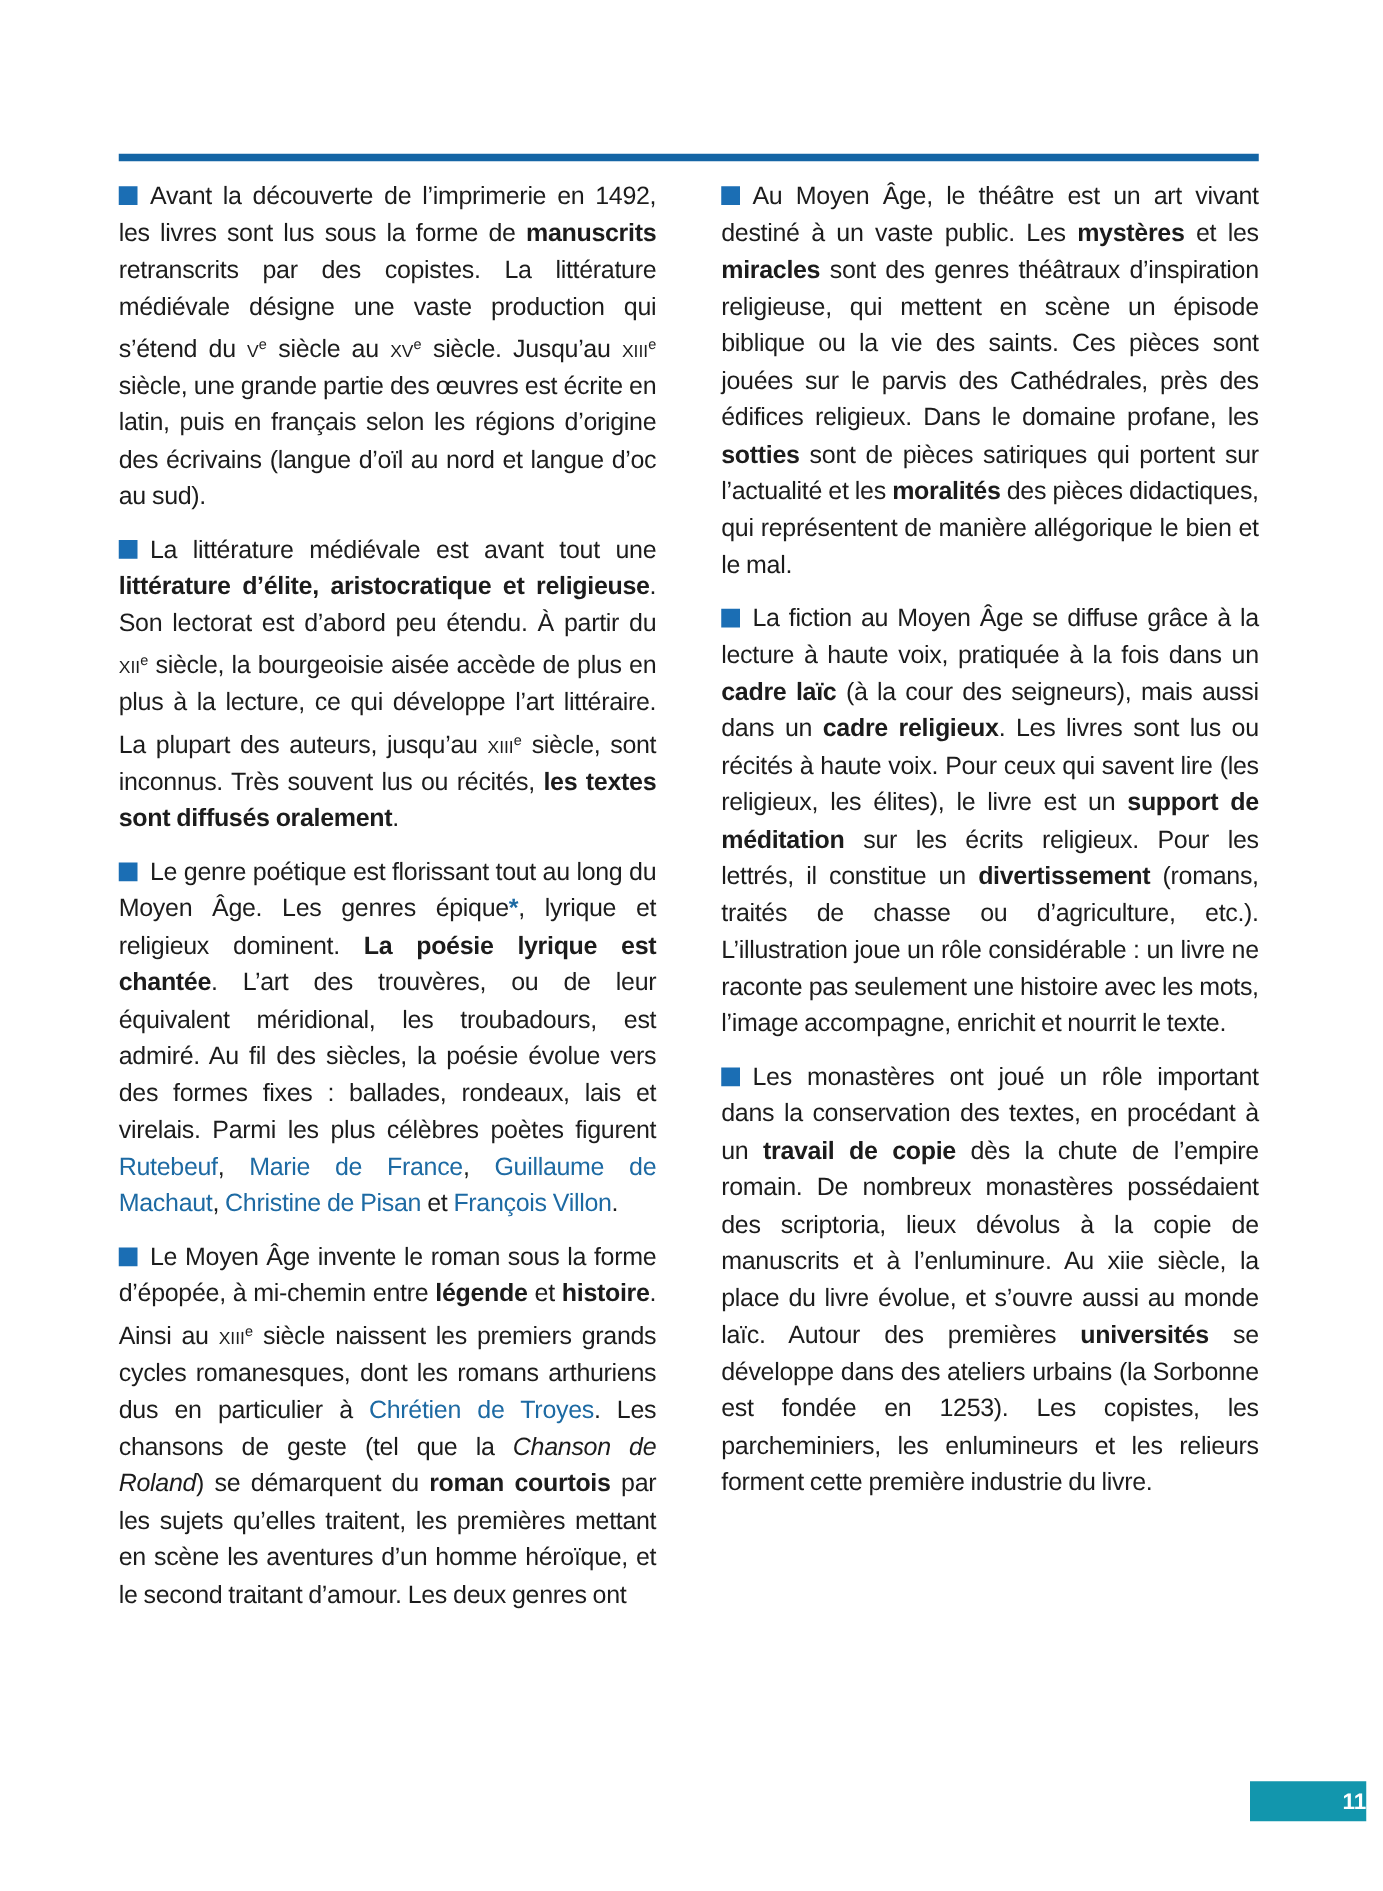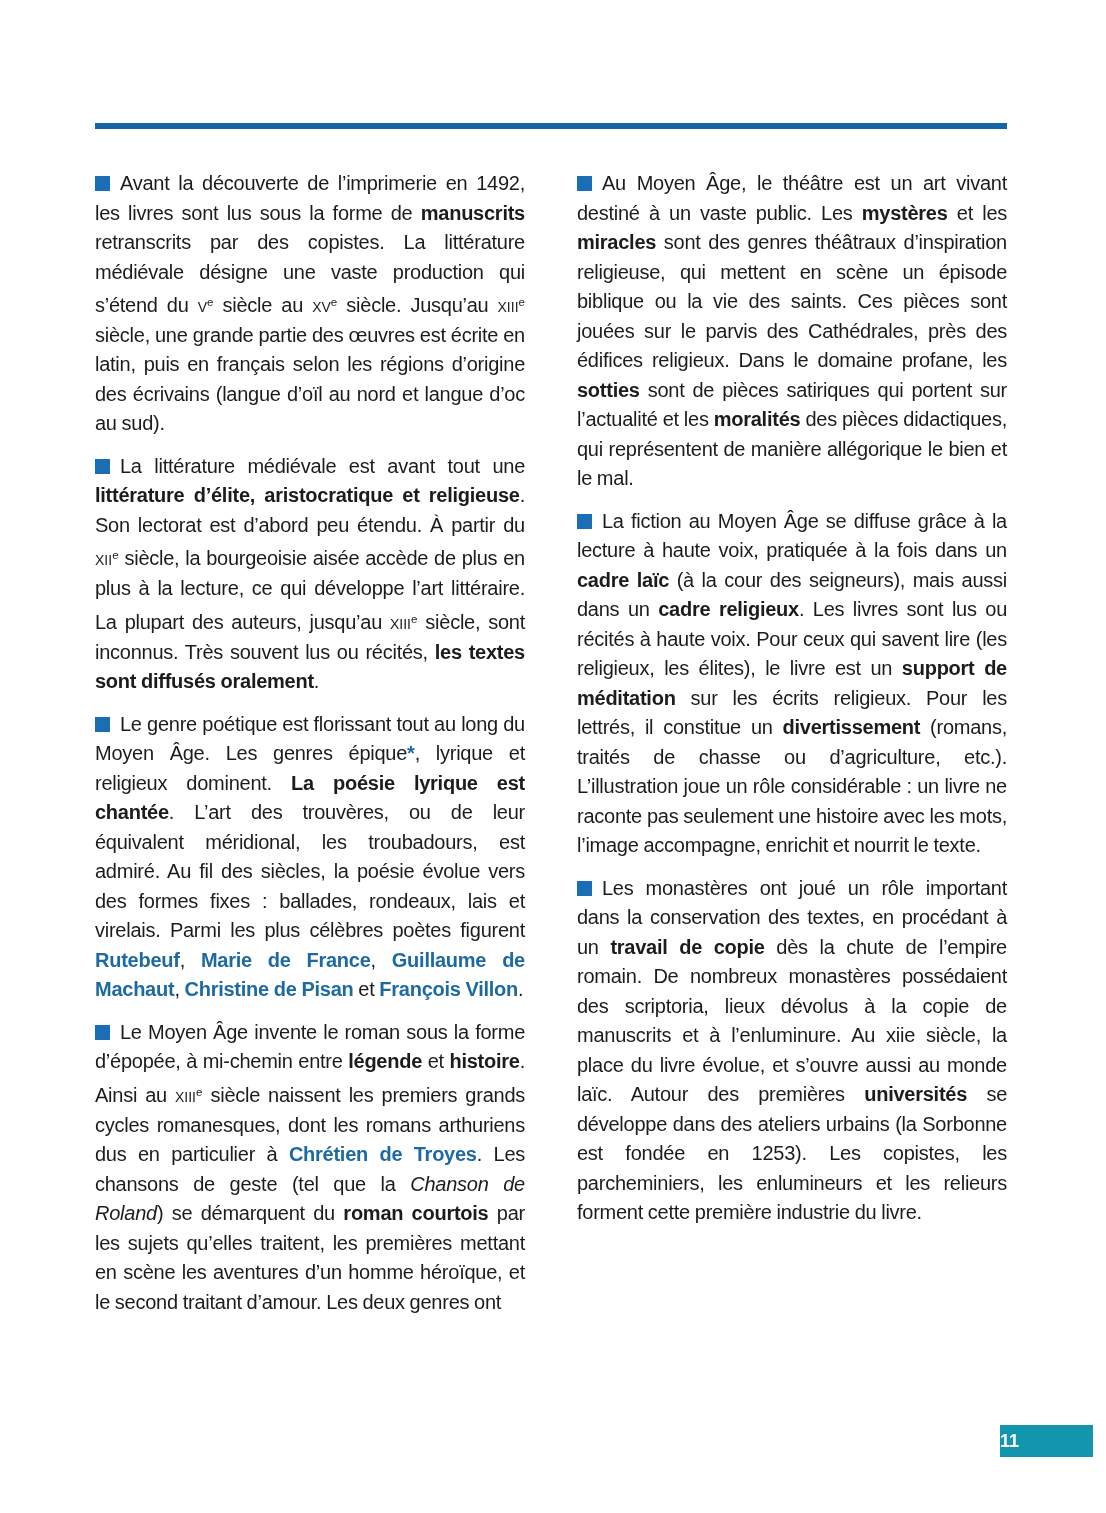--- a/index.html
+++ b/index.html
@@ -23,21 +23,20 @@
     height: 6px;
     background: var(--rule-blue, #1465a5);
   }
   .content {
     position: absolute;
     left: 95px;
     top: 143px;
     width: 912px;
     display: flex;
     gap: 52px;
-    margin-top: 26px;
   }
   .column {
     width: 430px;
   }
   .para {
     margin: 0 0 13px 0;
     font-size: 20px;
     line-height: 29.5px;
     text-align: justify;
     letter-spacing: -0.25px;
@@ -46,38 +45,38 @@
   .bullet {
     display: inline-block;
     width: 15px;
     height: 15px;
     background: var(--accent-blue, #1b6eb4);
     margin-right: 10px;
     vertical-align: -1px;
   }
   .seg-n  { }
   .seg-b  { font-weight: bold; }
-  .seg-bl { font-weight: bold; color: var(--name-blue, #1d6aa3); }
+  .seg-bl { font-weight: normal; color: var(--name-blue, #1d6aa3); }
   .seg-i  { font-style: italic; }
   .seg-sc { font-variant: small-caps; letter-spacing: 0; }
   .seg-sup { font-size: 0.58em; vertical-align: 0.55em; letter-spacing: 0; }
   .seg-star { font-weight: bold; color: var(--name-blue, #1d6aa3); }
   .page-badge {
     position: absolute;
     left: 1000px;
     top: 1425px;
     width: 93px;
     height: 32px;
     background: var(--footer-teal, #1296ad);
     color: #ffffff;
     font-weight: bold;
     font-size: 18px;
     display: flex;
     align-items: center;
-    justify-content: flex-start;
+    justify-content: flex-end;
   }
 </style>
 </head>
 <body>
 
 <div class="top-rule"></div>
 
 <div class="content">
   <div class="column">
       <p class="para"><span class="bullet"></span><span class="seg-n">Avant la découverte de l’imprimerie en 1492, les livres sont lus sous la forme de </span><span class="seg-b">manuscrits</span><span class="seg-n"> retranscrits par des copistes. La littérature médiévale désigne une vaste production qui s’étend du </span><span class="seg-sc">v</span><span class="seg-sup">e</span><span class="seg-n"> siècle au </span><span class="seg-sc">xv</span><span class="seg-sup">e</span><span class="seg-n"> siècle. Jusqu’au </span><span class="seg-sc">xiii</span><span class="seg-sup">e</span><span class="seg-n"> siècle, une grande partie des œuvres est écrite en latin, puis en français selon les régions d’origine des écrivains (langue d’oïl au nord et langue d’oc au sud).</span></p>

